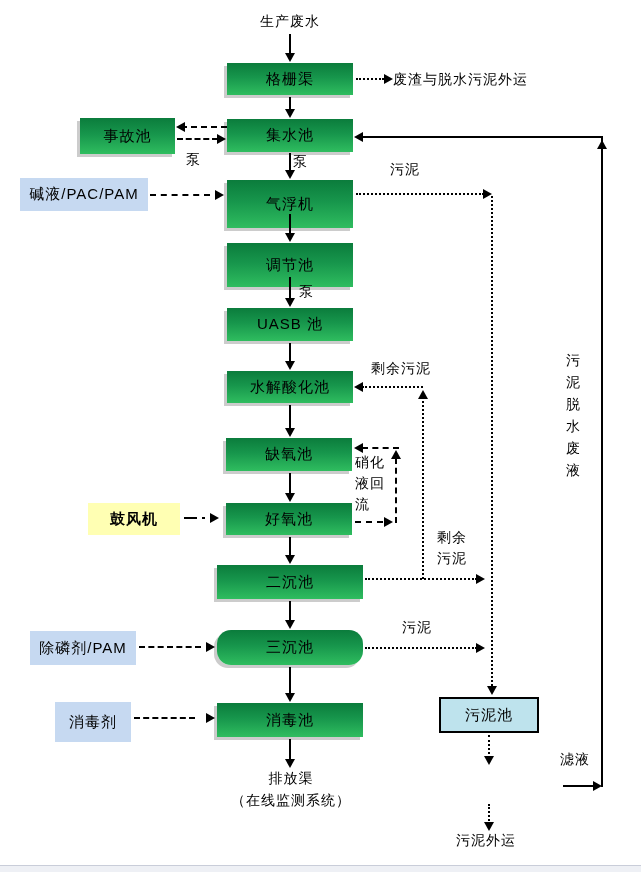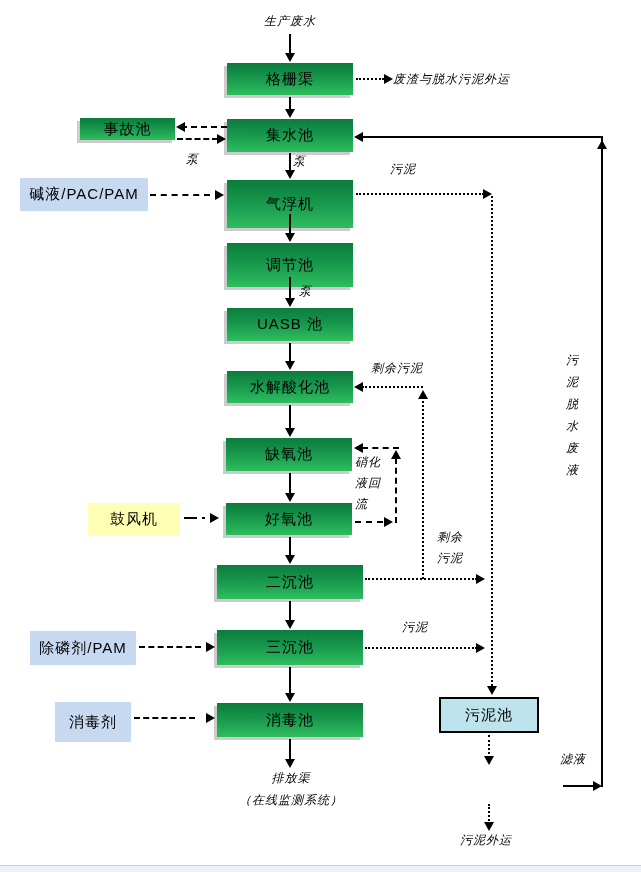--- a/index.html
+++ b/index.html
@@ -9,52 +9,52 @@
   }
   .box{
     position:absolute;display:flex;align-items:center;justify-content:center;
     font-size:15px;letter-spacing:1px;text-align:center;box-sizing:border-box;
   }
   .green{
     background:linear-gradient(180deg,var(--green-top) 0%,var(--green-mid) 45%,var(--green-bot) 100%);
     box-shadow:-3px 3px 0 var(--shadow);
   }
   .blue{background:var(--light-blue);}
-  .yellow{background:var(--yellow);}
+  .yellow{background:var(--yellow);font-weight:bold;}
   .cyan{background:var(--cyan);border:2px solid #000;}
-  .lbl{position:absolute;font-size:12px;line-height:17px;white-space:nowrap;letter-spacing:1px;font-style:italic;}
+  .lbl{position:absolute;font-size:14px;line-height:17px;white-space:nowrap;letter-spacing:1px;}
   .ctr{text-align:center;}
   .wrap{white-space:normal;word-break:break-all;line-height:21px;}
   .vtext{white-space:normal;word-break:break-all;width:16px;line-height:22px;}
   .seg{position:absolute;box-sizing:border-box;}
   .ah{position:absolute;width:0;height:0;}
   .ah-right{border-top:5px solid transparent;border-bottom:5px solid transparent;border-left:9px solid #000;}
   .ah-left{border-top:5px solid transparent;border-bottom:5px solid transparent;border-right:9px solid #000;}
   .ah-down{border-left:5px solid transparent;border-right:5px solid transparent;border-top:9px solid #000;}
   .ah-up{border-left:5px solid transparent;border-right:5px solid transparent;border-bottom:9px solid #000;}
   .band{position:absolute;left:0;bottom:0;width:641px;height:6px;background:var(--band);border-top:1px solid #c9cdd9;}
 </style>
 </head>
 <body>
 
 <div id="canvas">
 
   <div class="lbl ctr" style="left:250px;top:13px;width:80px;">生产废水</div>
 
   <div class="box green" style="left:227px;top:63px;width:126px;height:32px;">格栅渠</div>
   <div class="box green" style="left:227px;top:119px;width:126px;height:33px;">集水池</div>
-  <div class="box green" style="left:80px;top:118px;width:95px;height:22px;">事故池</div>
+  <div class="box green" style="left:80px;top:118px;width:95px;height:36px;">事故池</div>
   <div class="box green" style="left:227px;top:180px;width:126px;height:48px;">气浮机</div>
   <div class="box green" style="left:227px;top:243px;width:126px;height:44px;">调节池</div>
   <div class="box green" style="left:227px;top:308px;width:126px;height:33px;">UASB 池</div>
   <div class="box green" style="left:227px;top:371px;width:126px;height:32px;">水解酸化池</div>
   <div class="box green" style="left:226px;top:438px;width:126px;height:33px;">缺氧池</div>
   <div class="box green" style="left:226px;top:503px;width:126px;height:32px;">好氧池</div>
   <div class="box green" style="left:217px;top:565px;width:146px;height:34px;">二沉池</div>
-  <div class="box green" style="left:217px;top:630px;width:146px;height:35px;">三沉池</div>
+  <div class="box green" style="left:217px;top:630px;width:146px;height:35px;border-radius:14px;">三沉池</div>
   <div class="box green" style="left:217px;top:703px;width:146px;height:34px;">消毒池</div>
 
   <div class="box blue" style="left:20px;top:178px;width:128px;height:33px;">碱液/PAC/PAM</div>
   <div class="box yellow" style="left:88px;top:503px;width:92px;height:32px;">鼓风机</div>
   <div class="box blue" style="left:30px;top:631px;width:106px;height:34px;">除磷剂/PAM</div>
   <div class="box blue" style="left:55px;top:702px;width:76px;height:40px;">消毒剂</div>
 
   <div class="box cyan" style="left:439px;top:697px;width:100px;height:36px;">污泥池</div>
 
   <div class="lbl" style="left:393px;top:71px;">废渣与脱水污泥外运</div>

